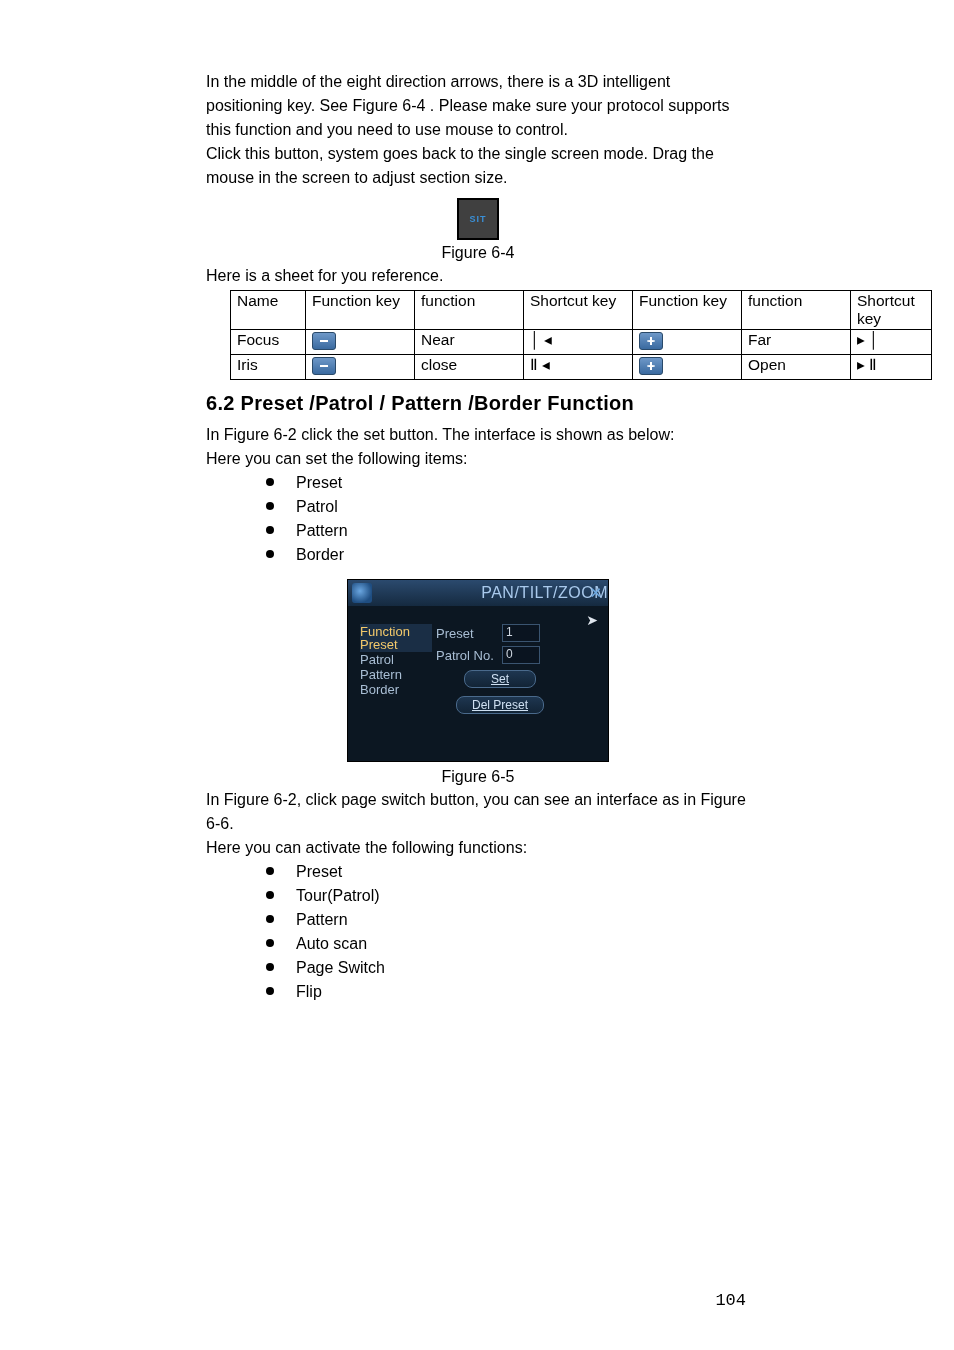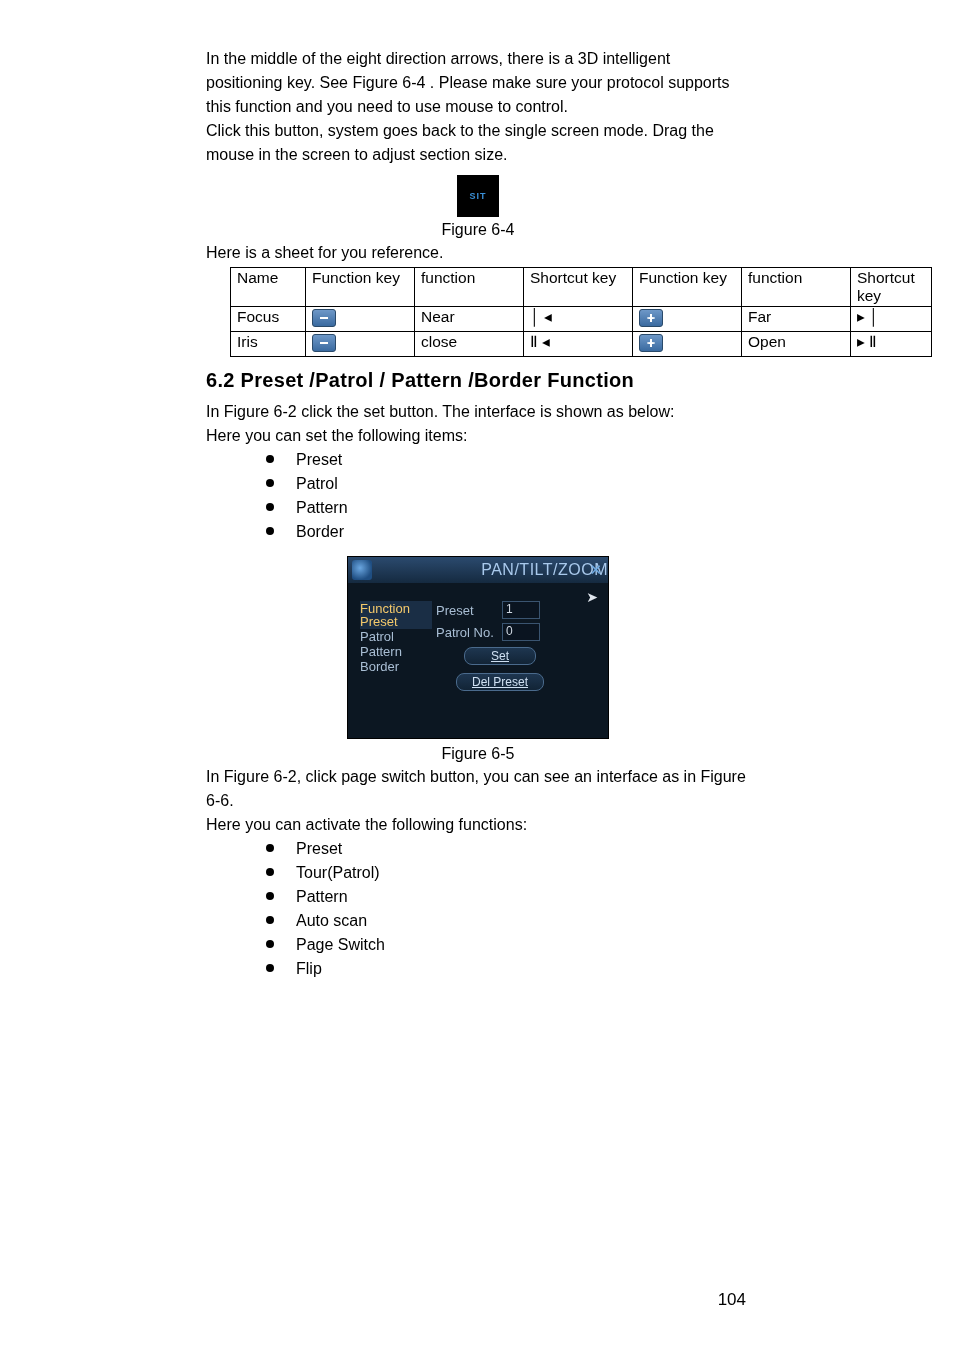--- a/index.html
+++ b/index.html
@@ -1,21 +1,21 @@
 <!DOCTYPE html>
 <html><head>
 <meta charset="utf-8">
 <style>
   html,body{margin:0;padding:0;background:#fff;}
   body{font-family:Arial,Helvetica,sans-serif;color:#000;}
-  .page{width:766px;min-height:1350px;margin:0 auto;padding:47px 110px 0 112px;box-sizing:border-box;position:relative;}
+  .page{width:766px;min-height:1350px;margin:0 auto;padding:70px 110px 0 112px;box-sizing:border-box;position:relative;}
   .body-text{font-size:16px;line-height:1.5;margin:0;}
   .fig-wrap{text-align:center;margin-top:8px;}
   .sit-btn{display:inline-block;border:2px solid #000;}
-  .sit-circle{width:38px;height:38px;background:#000000;display:flex;align-items:center;justify-content:center;}
+  .sit-circle{width:38px;height:38px;background:#404040;display:flex;align-items:center;justify-content:center;}
   .sit-text{font-size:9px;letter-spacing:1px;color:#3a8fd6;font-weight:bold;}
   .caption{text-align:center;font-size:16px;margin:4px 0 2px;}
   table.sheet{border-collapse:collapse;margin-left:24px;margin-top:2px;width:702px;font-size:15.5px;}
   table.sheet th,table.sheet td{border:1px solid #000;padding:1px 6px;text-align:left;vertical-align:top;font-weight:normal;}
   .mbtn{display:inline-block;width:22px;height:16px;background:linear-gradient(#6e98c8,#3a6aa0);border:1px solid #2a4a6a;border-radius:3px;position:relative;top:1px;}
   .mbtn::before{content:"";position:absolute;left:6px;top:3px;width:9px;height:9px;border-radius:50%;}
   .mbtn.minus::after{content:"";position:absolute;left:7px;top:6.5px;width:8px;height:2px;background:#fff;}
   .mbtn.plus::before{content:"";position:absolute;left:7px;top:6.5px;width:8px;height:2px;background:#fff;}
   .mbtn.plus::after{content:"";position:absolute;left:10px;top:3.5px;width:2px;height:8px;background:#fff;}
   .sk{font-family:Arial,sans-serif;}
@@ -30,21 +30,21 @@
   .ptz-title .t{flex:1;text-align:right;color:#a9c9ec;font-size:16px;letter-spacing:.5px;}
   .ptz-title .x{position:absolute;right:6px;top:4px;color:#6fa9e0;font-size:15px;}
   .ptz-body{position:relative;padding:18px 12px 22px;min-height:115px;}
   .ptz-body .cursor{position:absolute;right:10px;top:6px;color:#e0e6ee;font-size:14px;}
   .ptz-row{display:flex;align-items:center;margin-bottom:4px;}
   .ptz-lbl{width:72px;color:#a9bed4;}
   .ptz-lbl.hi{color:#f3c96b;background:#1a2e45;}
   .ptz-input{width:30px;height:16px;background:#0a1420;border:1px solid #3a5470;color:#d0d8e2;padding:0 3px;font-size:12px;}
   .ptz-btn{display:inline-block;min-width:70px;text-align:center;padding:1px 8px;border:1px solid #4a6a8c;border-radius:8px;background:linear-gradient(#1e3650,#122436);color:#cfe0f2;font-size:12px;margin-top:2px;text-decoration:underline;}
   .ptz-list{margin-top:-2px;}
-  .pagenum{position:absolute;bottom:40px;right:114px;font-family:Liberation Sans, sans-serif;font-size:17px;}
+  .pagenum{position:absolute;bottom:40px;right:114px;font-family:Liberation Mono, monospace;font-size:17px;}
 </style>
 </head>
 <body>
 
 <div class="page">
   <p class="body-text">In the middle of the eight direction arrows, there is a 3D intelligent positioning key. See Figure 6-4 . Please make sure your protocol supports this function and you need to use mouse to control.</p>
   <p class="body-text">Click this button, system goes back to the single screen mode. Drag the mouse in the screen to adjust section size.</p>
 
   <div class="fig-wrap">
     <div class="sit-btn">

